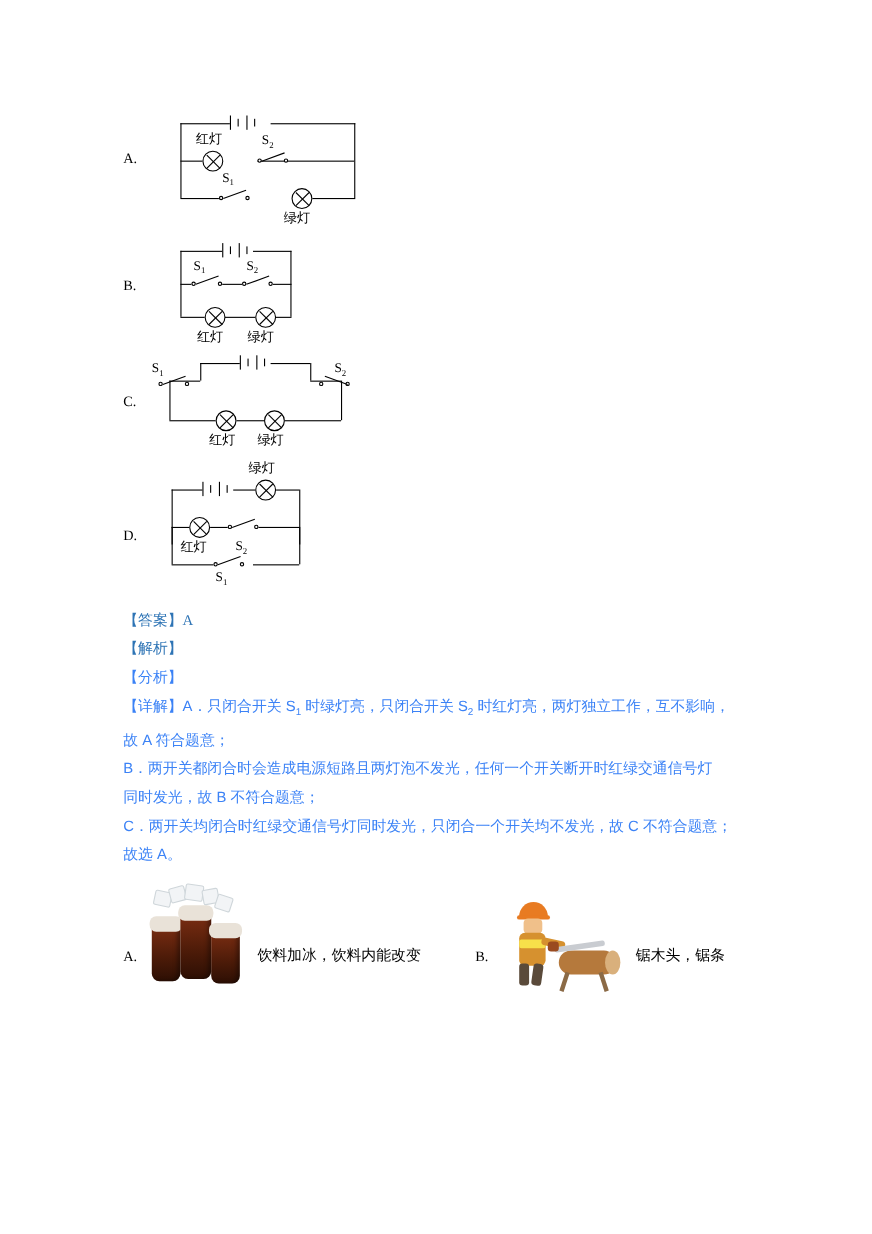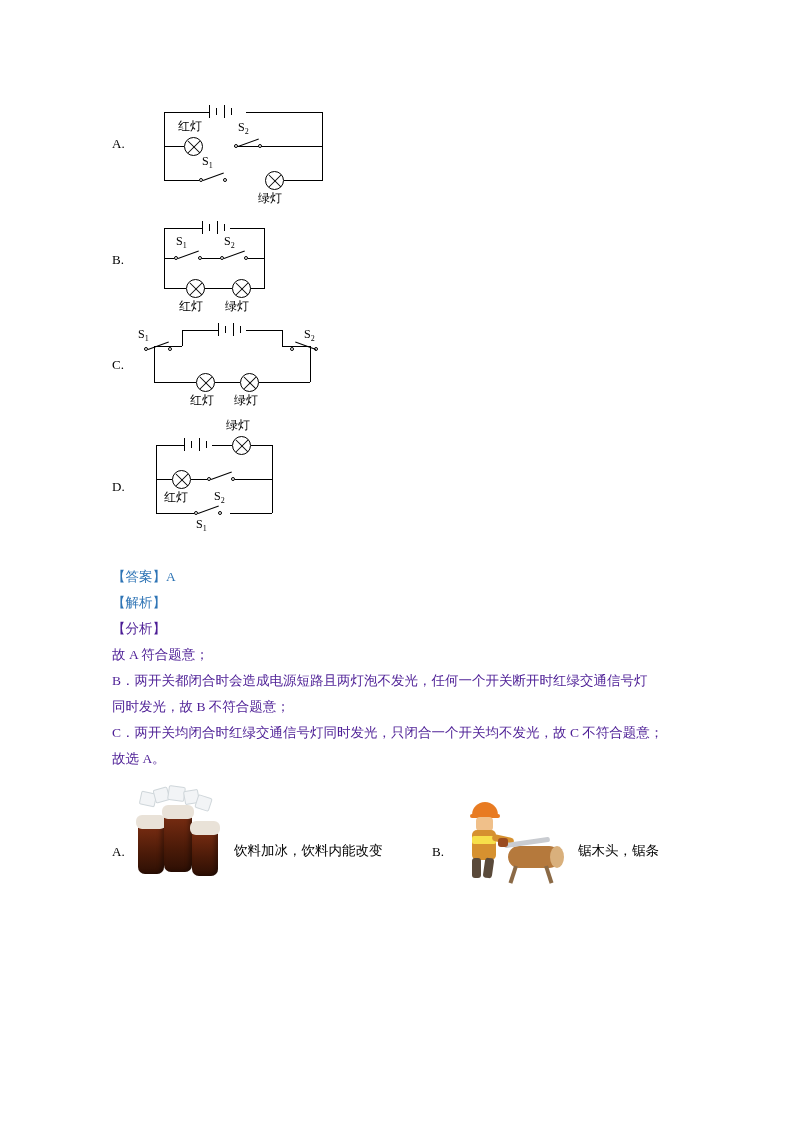--- a/index.html
+++ b/index.html
@@ -127,22 +127,22 @@
   
   .blue {
     color: #2e74b5;
     font-size: 13.5px;
     line-height: 26px;
     font-family: "Liberation Serif", serif;
   }
   .para {
     font-size: 13.5px;
     line-height: 26px;
-    font-family: Liberation Serif, serif;
-    color: #4c1d95;
+    font-family: Liberation Sans, sans-serif;
+    color: #3b82f6;
   }
   .para sub { font-size: 9px; }
   .q6 {
     font-size: 13.5px;
     line-height: 26px;
     margin-top: 2px;
   }
 
   
   .photos {
@@ -476,26 +476,29 @@
           <span class="dot left"></span>
             <span class="dot right"></span>
             <span class="lever"></span>
         </div>
         <div class="lbl" style="left:62px; top:94px;">
           <span>S</span><sub>1</sub>
         </div>
       </div>
     </div>
 
-    <div class="blue" style="margin-top:21px;">
+    <div class="blue" style="margin-top:8px;">
       <span>【答案】</span><span>A</span>
     </div>
     <div class="blue">【解析】</div>
     <div class="para">【分析】</div>
 
+    <div class="para">
+      <span>【详解】A．只闭合开关 S</span><sub>1</sub><span> 时绿灯亮，只闭合开关 S</span><sub>2</sub><span> 时红灯亮，两灯独立工作，互不影响，</span>
+    </div>
     <div class="para">故 A 符合题意；</div>
     <div class="para">B．两开关都闭合时会造成电源短路且两灯泡不发光，任何一个开关断开时红绿交通信号灯</div>
     <div class="para">同时发光，故 B 不符合题意；</div>
     <div class="para">C．两开关均闭合时红绿交通信号灯同时发光，只闭合一个开关均不发光，故 C 不符合题意；</div>
     <div class="para">故选 A。</div>
 
 
     <div class="photos">
 
       <div class="photo-item" style="left:0px; top:0px;">

